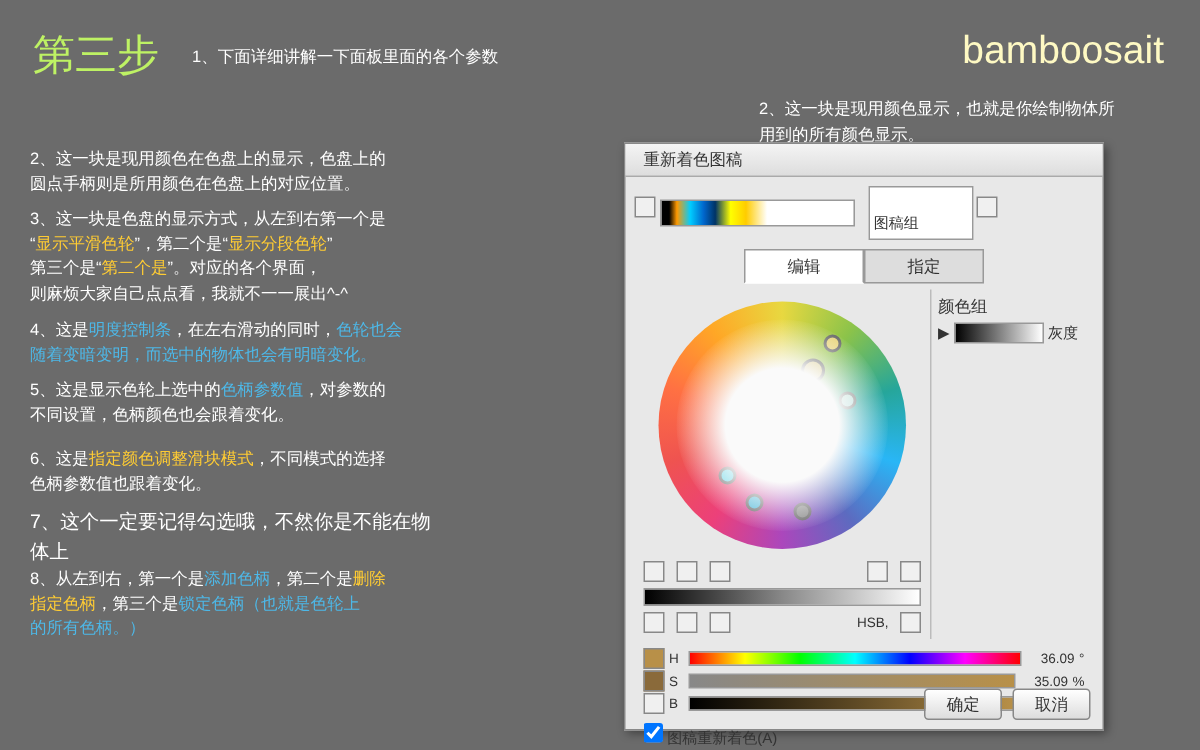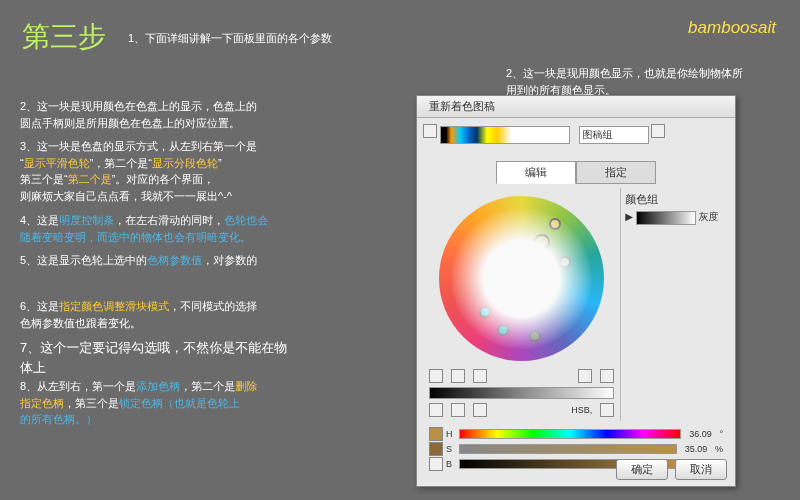--- a/index.html
+++ b/index.html
@@ -1,56 +1,56 @@
 <!DOCTYPE html>
 <html><head>
 <meta charset="utf-8">
 <style>
 *{margin:0;padding:0;box-sizing:border-box;font-family:"Microsoft YaHei",sans-serif}
 body{width:800px;height:500px;background:#6b6b6b;position:relative;overflow:hidden}
 .title{position:absolute;top:18px;left:22px;font-size:28px;color:#bef264;font-weight:normal}
-.watermark{position:absolute;top:18px;right:24px;font-size:17px;color:#fde047;font-style:italic}
+.watermark{position:absolute;top:18px;right:24px;font-size:26px;color:#fef9c3;}
 .note{position:absolute;color:#fff;font-size:11px;line-height:1.5}
 .num{font-size:13px;margin-right:4px}
 .hl{color:#ffcc33}
 .hl2{color:#4db8e8}
 .note1{top:30px;left:128px}
 .note-r{top:65px;right:24px;width:270px}
 .note2{top:98px;left:20px;width:280px}
 .note3{top:138px;left:20px;width:280px}
 .note4{top:212px;left:20px;width:280px}
 .note5{top:252px;left:20px;width:280px}
 .note6{top:298px;left:20px;width:280px}
 .note7{top:338px;left:20px;width:280px;color:#ffcc33}
 .note7 .num{color:#fff}
 .note8{top:378px;left:20px;width:280px}
 .panel{position:absolute;top:95px;left:416px;width:320px;height:392px;background:#e8e8e8;border:1px solid #888;box-shadow:2px 2px 6px rgba(0,0,0,.4)}
 .panel-title{background:linear-gradient(#f4f4f4,#ddd);border-bottom:1px solid #aaa;padding:3px 12px;font-size:11px;color:#333}
 .panel-body{padding:6px;font-size:10px;color:#333}
 .gradient-bar{height:18px;background:linear-gradient(90deg,#000 0%,#000 4%,#f90 8%,#0cf 15%,#06c 22%,#036 28%,#ff0 36%,#fc0 44%,#fff 55%,#fff 100%);border:1px solid #999;display:inline-block;width:130px;vertical-align:middle}
-.dropdown{display:inline-block;width:70px;height:18px;background:#fff;border:1px solid #999;font-size:10px;padding:1px 3px;margin-left:6px;vertical-align:middle}
-.tabs{margin-top:17px;text-align:center}
+.dropdown{display:inline-block;width:70px;height:18px;background:#fff;border:1px solid #999;font-size:10px;padding:17px 3px;margin-left:6px;vertical-align:middle}
+.tabs{margin-top:6px;text-align:center}
 .tab{display:inline-block;padding:3px 28px;font-size:11px;background:#ddd;border:1px solid #999}
 .tab.active{background:#fff;border-bottom-color:#fff}
 .main-area{display:flex;margin-top:4px}
 .wheel-area{width:200px}
 .wheel{width:165px;height:165px;margin:8px auto;position:relative;border-radius:50%;background:conic-gradient(#e8d840,#8bc34a,#26a69a,#29b6f6,#5c6bc0,#ab47bc,#ec407a,#ef5350,#ff7043,#ffa726,#e8d840)}
 .wheel::after{content:"";position:absolute;inset:12px;border-radius:50%;background:radial-gradient(circle,#fafafa 38%,transparent 72%)}
 .handle{position:absolute;width:12px;height:12px;border:2px solid #666;border-radius:50%;background:rgba(255,255,255,.6)}
 .slider-row{margin:4px 6px;height:12px;background:linear-gradient(90deg,#000,#888,#fff);border:1px solid #999;position:relative}
 .slider-below{margin:4px 6px;display:flex;align-items:center;gap:8px}
 .mini-icon{width:14px;height:14px;border:1px solid #888;background:#f0f0f0;display:inline-block}
 .side-col{width:110px;border-left:1px solid #bbb;padding:4px}
 .side-label{font-size:11px;margin-bottom:3px}
 .gray-grad{height:14px;background:linear-gradient(90deg,#000,#fff);border:1px solid #999;display:inline-block;width:60px;vertical-align:middle}
 .hsb-area{margin:6px;font-size:9px}
 .hsb-row{display:flex;align-items:center;margin:1px 0;gap:3px}
 .hsb-label{width:10px}
 .hsb-bar{flex:1;height:10px;border:1px solid #999}
-.hsb-val{width:32px;text-align:center}
+.hsb-val{width:32px;text-align:right}
 .checkbox-row{margin:4px 6px;font-size:10px}
 .buttons{position:absolute;bottom:6px;right:8px}
 .btn{display:inline-block;padding:2px 14px;font-size:11px;background:linear-gradient(#fff,#ddd);border:1px solid #888;border-radius:3px;margin-left:4px}
 </style>
 </head>
 <body>
 
 <div class="title">第三步</div>
 <div class="watermark">bamboosait</div>
 
@@ -66,20 +66,21 @@
   <span>“</span><span class="hl">显示平滑色轮</span><span>”，第二个是“</span><span class="hl">显示分段色轮</span><span>”</span><br>
   <span>第三个是“</span><span class="hl">第二个是</span><span>”。对应的各个界面，</span><br>
   <span>则麻烦大家自己点点看，我就不一一展出^-^</span>
 </div>
 <div class="note note4">
   <span>4、这是</span><span class="hl2">明度控制条</span><span>，在左右滑动的同时，</span><span class="hl2">色轮也会</span><br>
   <span class="hl2">随着变暗变明，而选中的物体也会有明暗变化。</span>
 </div>
 <div class="note note5">
   <span>5、这是显示色轮上选中的</span><span class="hl2">色柄参数值</span><span>，对参数的</span><br>
+  <span>不同设置，色柄颜色也会跟着变化。</span>
 </div>
 <div class="note note6">
   <span>6、这是</span><span class="hl">指定颜色调整滑块模式</span><span>，不同模式的选择</span><br>
   <span>色柄参数值也跟着变化。</span>
 </div>
 <div class="note note7">
   <span class="num">7、这个一定要记得勾选哦，不然你是不能在物体上</span><br>
 </div>
 <div class="note note8">
   <span>8、从左到右，第一个是</span><span class="hl2">添加色柄</span><span>，第二个是</span><span class="hl">删除</span><br>
@@ -146,18 +147,21 @@
           <span>%</span>
         </div>
       <div class="hsb-row">
           <span class="mini-icon"></span>
         <span class="hsb-label">B</span>
           <div class="hsb-bar" style="background:linear-gradient(90deg,#000,#b89048)"></div>
           <span class="hsb-val">52.16</span>
           <span>%</span>
         </div>
     </div>
+    <div class="checkbox-row">
+      <input type="checkbox" checked="" style=""> <span>图稿重新着色(A)</span>
+    </div>
     <div class="buttons">
       <span class="btn">确定</span>
       <span class="btn">取消</span>
     </div>
   </div>
 </div>
 
 </body></html>

